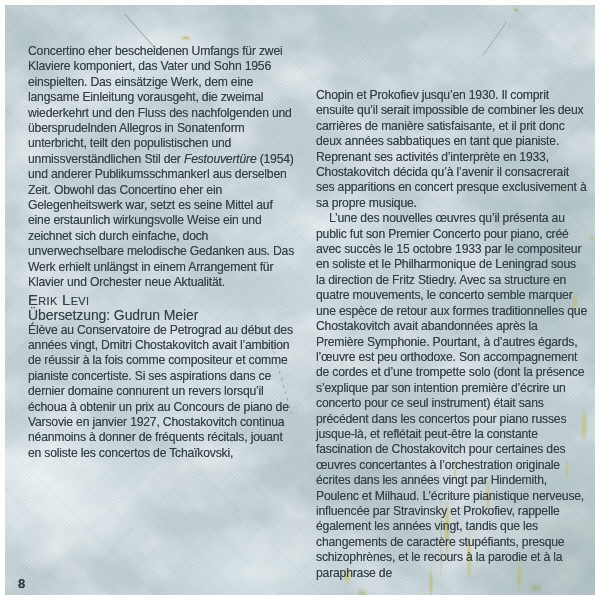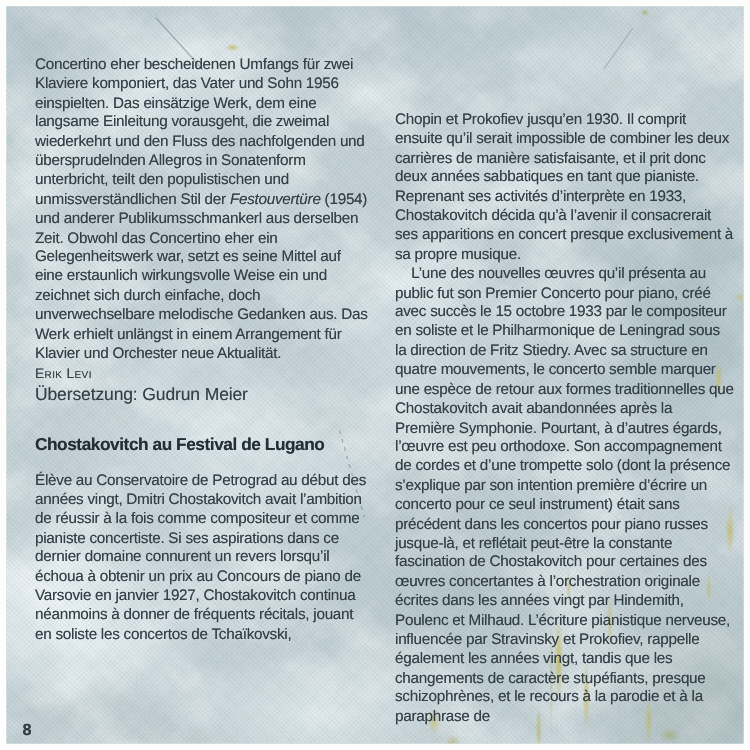--- a/index.html
+++ b/index.html
@@ -84,21 +84,21 @@
     font-size: 12.2px;
     line-height: 15.4px;
     letter-spacing: -0.2px;
     text-shadow: 0 0 0.5px rgba(45,58,68,0.55);
   }
   .work-title { font-style: italic; }
   .indent { text-indent: 13px; }
   .author {
     margin: 1px 0 0 0;
     font-variant: small-caps;
-    font-size: 11px;
+    font-size: 15px;
     line-height: 15px;
     letter-spacing: 0.3px;
     text-shadow: 0 0 0.5px rgba(45,58,68,0.5);
   }
   .translation {
     margin: 1px 0 0 0;
     font-size: 14px;
     line-height: 15px;
     letter-spacing: -0.1px;
     text-shadow: 0 0 0.4px rgba(45,58,68,0.45);
@@ -153,21 +153,20 @@
     <div class="scratch s1"></div>
     <div class="scratch s2"></div>
     <div class="scratch s3"></div>
 
     <div class="content">
 
       <div class="col col-left">
         <p class="body-text"><span>Concertino eher bescheidenen Umfangs für zwei Klaviere komponiert, das Vater und Sohn 1956 einspielten. Das einsätzige Werk, dem eine langsame Einleitung vorausgeht, die zweimal wiederkehrt und den Fluss des nachfolgenden und übersprudelnden Allegros in Sonatenform unterbricht, teilt den populistischen und unmissverständlichen Stil der </span><span class="work-title">Festouvertüre</span><span> (1954) und anderer Publikumsschmankerl aus derselben Zeit. Obwohl das Concertino eher ein Gelegenheitswerk war, setzt es seine Mittel auf eine erstaunlich wirkungsvolle Weise ein und zeichnet sich durch einfache, doch unverwechselbare melodische Gedanken aus. Das Werk erhielt unlängst in einem Arrangement für Klavier und Orchester neue Aktualität.</span></p>
         <p class="author">Erik Levi</p>
         <p class="translation">Übersetzung: Gudrun Meier</p>
-        <h2 class="heading">Chostakovitch au Festival de Lugano</h2>
         <p class="body-text">Élève au Conservatoire de Petrograd au début des années vingt, Dmitri Chostakovitch avait l’ambition de réussir à la fois comme compositeur et comme pianiste concertiste. Si ses aspirations dans ce dernier domaine connurent un revers lorsqu’il échoua à obtenir un prix au Concours de piano de Varsovie en janvier 1927, Chostakovitch continua néanmoins à donner de fréquents récitals, jouant en soliste les concertos de Tchaïkovski,</p>
       </div>
 
       <div class="col col-right">
         <p class="body-text">Chopin et Prokofiev jusqu’en 1930. Il comprit ensuite qu’il serait impossible de combiner les deux carrières de manière satisfaisante, et il prit donc deux années sabbatiques en tant que pianiste. Reprenant ses activités d’interprète en 1933, Chostakovitch décida qu’à l’avenir il consacrerait ses apparitions en concert presque exclusivement à sa propre musique.</p>
         <p class="body-text indent">L’une des nouvelles œuvres qu’il présenta au public fut son Premier Concerto pour piano, créé avec succès le 15 octobre 1933 par le compositeur en soliste et le Philharmonique de Leningrad sous la direction de Fritz Stiedry. Avec sa structure en quatre mouvements, le concerto semble marquer une espèce de retour aux formes traditionnelles que Chostakovitch avait abandonnées après la Première Symphonie. Pourtant, à d’autres égards, l’œuvre est peu orthodoxe. Son accompagnement de cordes et d’une trompette solo (dont la présence s’explique par son intention première d’écrire un concerto pour ce seul instrument) était sans précédent dans les concertos pour piano russes jusque-là, et reflétait peut-être la constante fascination de Chostakovitch pour certaines des œuvres concertantes à l’orchestration originale écrites dans les années vingt par Hindemith, Poulenc et Milhaud. L’écriture pianistique nerveuse, influencée par Stravinsky et Prokofiev, rappelle également les années vingt, tandis que les changements de caractère stupéfiants, presque schizophrènes, et le recours à la parodie et à la paraphrase de</p>
       </div>
 
     </div>
 

